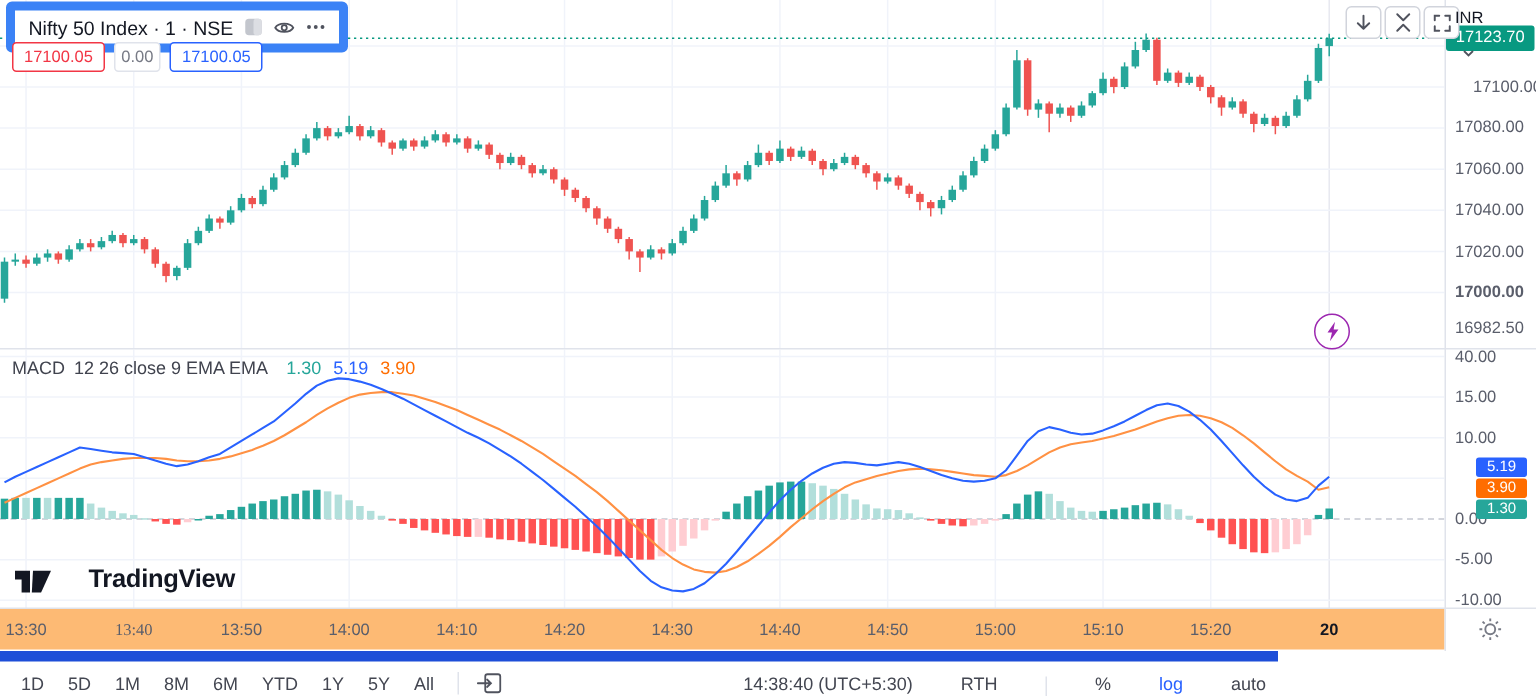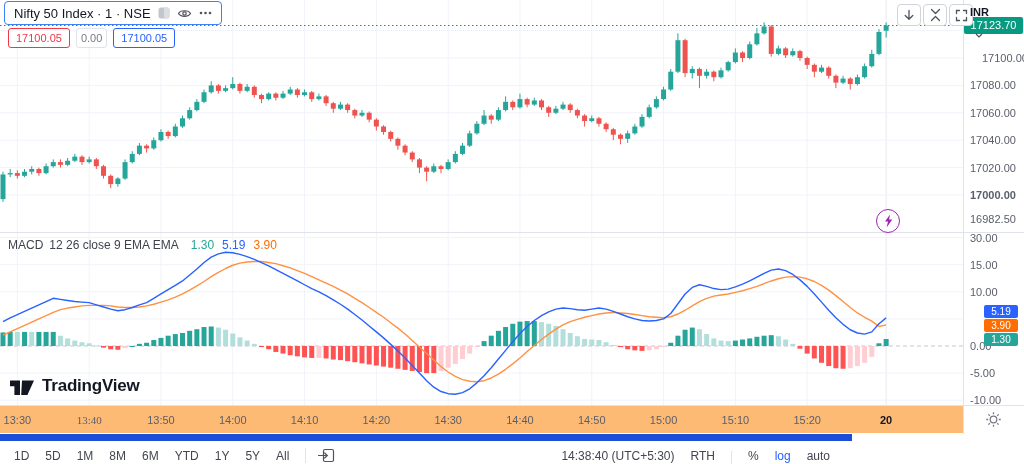--- a/index.html
+++ b/index.html
@@ -7,21 +7,21 @@
        font-family:"Liberation Sans",sans-serif;color:#131722;-webkit-font-smoothing:antialiased;}
   #root{position:absolute;inset:0;}
   .pane{position:absolute;left:0;background:#fff;}
   #price-pane{top:0;width:963px;height:233px;}
   #macd-pane{top:233px;width:963px;height:173px;}
   .sep-h{position:absolute;left:0;width:1024px;height:1px;background:#e0e3eb;z-index:5;}
   .sep-v{position:absolute;top:0;left:963px;width:1px;height:434px;background:#e0e3eb;z-index:5;}
   svg{display:block;}
   
   #symbol-box{position:absolute;top:1px;left:4px;height:22px;display:flex;align-items:center;gap:7px;
-    padding:0 9px;border:1px solid #3b82f6;border-radius:4px;background:#fff;z-index:8;}
+    padding:0 9px;border:6px solid #3b82f6;border-radius:4px;background:#fff;z-index:8;}
   #symbol-title{font-size:13px;font-weight:500;color:#131722;white-space:nowrap;}
   .legend-ico{display:flex;align-items:center;}
   #ohlc-row{position:absolute;top:6px;left:214px;font-size:12px;display:flex;gap:5px;z-index:8;white-space:nowrap;}
   .ohlc-letter{color:#787b86;}
   .ohlc-val{color:#089981;}
   #order-row{position:absolute;top:28px;left:8px;display:flex;gap:6px;align-items:center;z-index:8;}
   .chip{display:inline-flex;align-items:center;height:18px;padding:0 7px;border-radius:3px;background:#fff;
         font-size:11px;border:1px solid;}
   .chip-sell{border-color:#f23645;color:#f23645;}
   .chip-pnl{border-color:#e0e3eb;color:#787b86;padding:0 4px;}
@@ -32,39 +32,39 @@
   
   .axis-label{position:absolute;left:970px;font-size:11px;color:#5a5e6b;transform:translateY(-50%);z-index:6;white-space:nowrap;}
   .time-label{position:absolute;top:8px;font-size:11px;color:#5a5e6b;transform:translateX(-50%);white-space:nowrap;}
   .day-label{font-weight:700;color:#131722;}
   .tag{position:absolute;color:#fff;text-align:center;z-index:7;}
   #price-tag{left:964px;top:17px;width:59px;height:17px;font-size:11px;line-height:17px;border-radius:2px;}
   .macd-tag{left:984px;width:34px;height:13px;font-size:10px;line-height:13px;border-radius:2px;}
   
   .fab{position:absolute;top:4px;width:22px;height:20px;border:1px solid #d1d4dc;border-radius:4px;background:#fff;
        display:flex;align-items:center;justify-content:center;z-index:9;cursor:pointer;}
-  #currency-btn{position:absolute;top:6px;left:970px;font-size:11px;font-weight:700;color:#131722;
+  #currency-btn{position:absolute;top:6px;left:970px;font-size:11px;font-weight:400;color:#131722;
        display:flex;align-items:center;gap:15px;z-index:9;cursor:pointer;flex-direction:column;}
   
   #time-axis{position:absolute;top:406px;left:0;width:963px;height:27px;background:#fdba74;}
   #axis-corner{position:absolute;top:406px;left:963px;width:61px;height:27px;display:flex;align-items:center;justify-content:center;}
   
   #footer{position:absolute;top:434px;left:0;width:852px;height:29px;background:#fff;border-top:7px solid #1d4ed8;
           display:flex;align-items:center;font-size:12px;color:#434651;z-index:9;}
   #range-row{display:flex;align-items:center;gap:0;margin-left:6px;}
   .range-item{padding:3px 8px;border-radius:3px;cursor:pointer;}
   .v-div{width:1px;height:15px;background:#e0e3eb;margin:0 8px;}
-  #footer-right{margin-left:auto;display:flex;align-items:flex-end;gap:0;margin-right:14px;}
+  #footer-right{margin-left:auto;display:flex;align-items:flex-end;gap:16px;}
   #footer-right span{padding:3px 8px;}
   .link-blue{color:#2962ff;}
   
   #lightning-btn{position:absolute;left:876px;top:209px;width:22px;height:22px;border-radius:50%;
      border:1.4px solid #9c27b0;background:#fff;display:flex;align-items:center;justify-content:center;z-index:8;cursor:pointer;}
   
-  #tv-logo{position:absolute;left:10px;top:376px;display:flex;align-items:center;gap:7px;z-index:8;}
+  #tv-logo{position:absolute;left:10px;top:376px;display:flex;align-items:center;gap:24px;z-index:8;}
   #tv-logo-text{font-size:17px;font-weight:700;color:#131722;letter-spacing:-0.2px;}
 </style>
 </head>
 <body>
 
 <div id="root">
 
   <div id="price-pane" class="pane">
       <svg width="963" height="233">
         <line x1="17.36" x2="17.36" y1="0" y2="233" stroke="#f0f3fa"></line>
@@ -571,21 +571,21 @@
   </div>
 
   <div id="axis-layer">
       <div class="axis-label" style="top: 58px; margin-left: 12px;">17100.00</div>
       <div class="axis-label" style="top: 85.4px;">17080.00</div>
       <div class="axis-label" style="top: 112.8px;">17060.00</div>
       <div class="axis-label" style="top: 140.2px;">17040.00</div>
       <div class="axis-label" style="top: 167.6px;">17020.00</div>
       <div class="axis-label" style="top: 195px; font-weight: bold;">17000.00</div>
       <div class="axis-label" style="top: 218.975px;">16982.50</div>
-      <div class="axis-label" style="top: 237.6px;">30.00</div>
+      <div class="axis-label" style="top: 237.6px;">40.00</div>
       <div class="axis-label" style="top: 264.7px;">15.00</div>
       <div class="axis-label" style="top: 291.8px;">10.00</div>
       <div class="axis-label" style="top: 346px;">0.00</div>
       <div class="axis-label" style="top: 373.1px;">-5.00</div>
       <div class="axis-label" style="top: 400.2px;">-10.00</div>
       <div class="tag macd-tag" style="top: 304.5px; background: rgb(41, 98, 255);">5.19</div>
       <div class="tag macd-tag" style="top: 318.5px; background: rgb(255, 109, 0);">3.90</div>
       <div class="tag macd-tag" style="top: 332.5px; background: rgb(38, 166, 154);">1.30</div>
     </div>
   <div id="time-axis">

